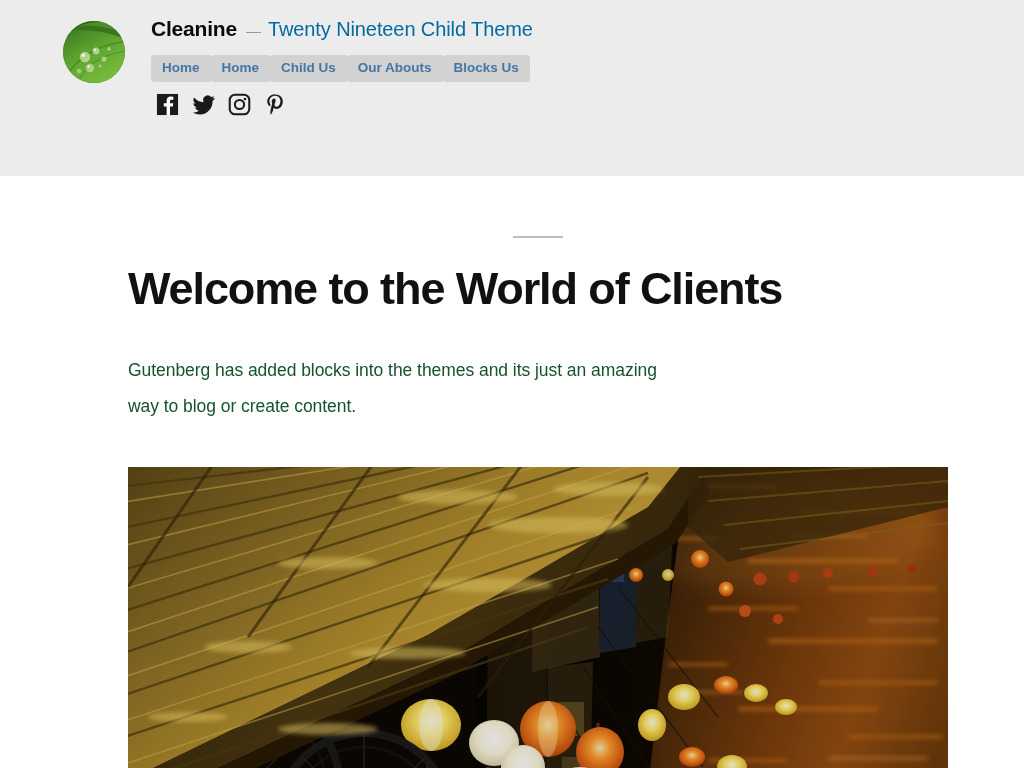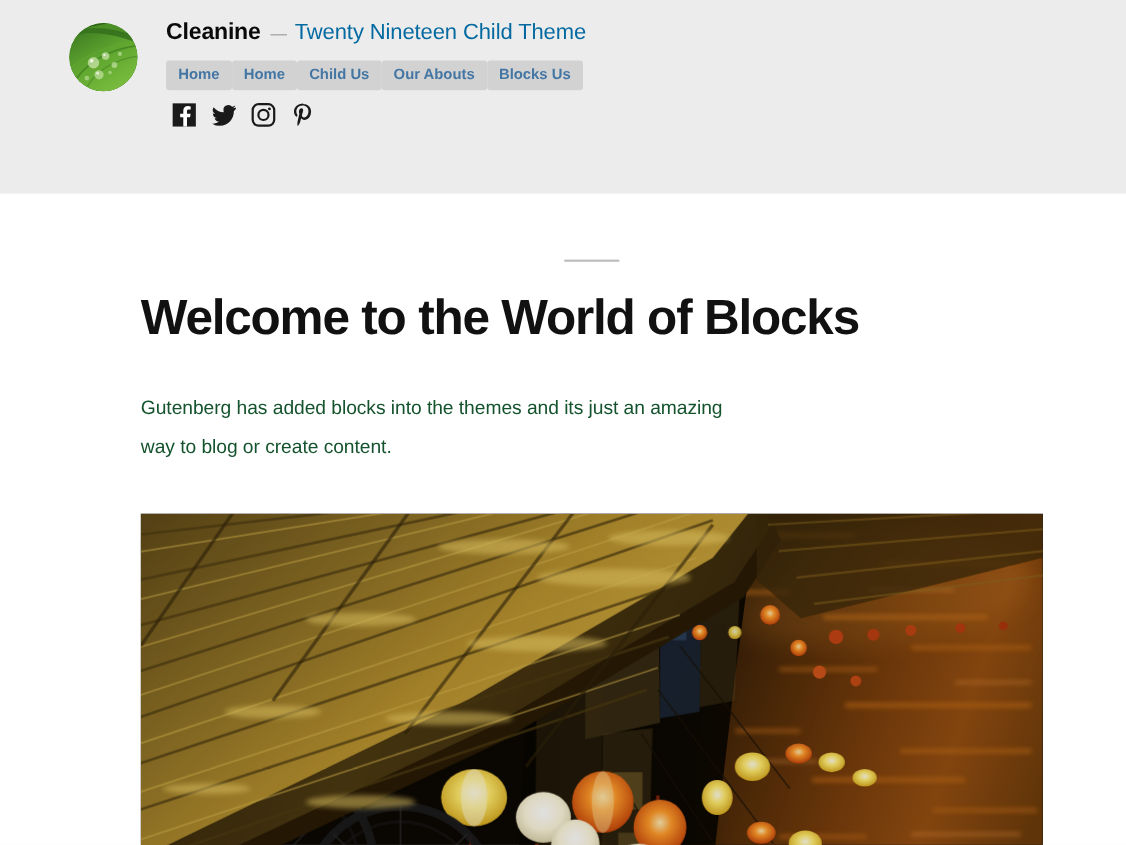--- a/index.html
+++ b/index.html
@@ -224,21 +224,21 @@
       </nav>
 
     </div>
   </div>
 </header>
 
 <main class="site-main">
 
   <article class="entry">
     <hr class="entry-divider">
-    <h1 class="entry-title">Welcome to the World of Blocks</h1>
+    <h1 class="entry-title">Welcome to the World of Clients</h1>
     <p class="entry-paragraph">Gutenberg has added blocks into the themes and its just an amazing way to blog or create content.</p>
   </article>
 
   <figure class="featured-image-wrap">
     <svg viewBox="0 0 820 560" preserveAspectRatio="xMidYMin slice" xmlns="http://www.w3.org/2000/svg">
       <defs>
         <linearGradient id="waterG" x1="0" y1="0" x2="1" y2="0.45">
           <stop offset="0%" stop-color="#120c05"></stop>
           <stop offset="42%" stop-color="#2b1805"></stop>
           <stop offset="66%" stop-color="#6b3509"></stop>

